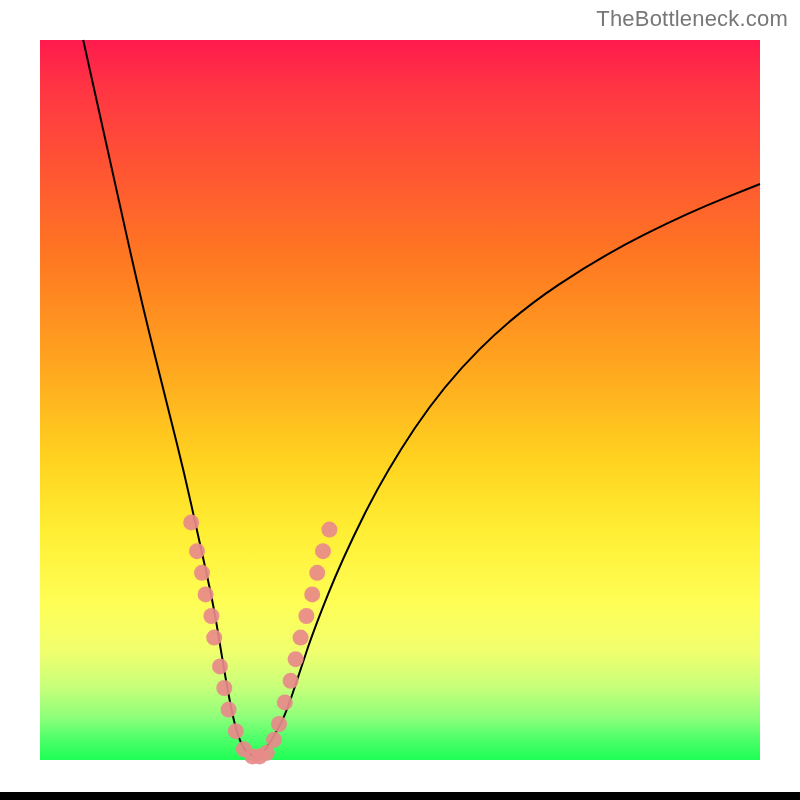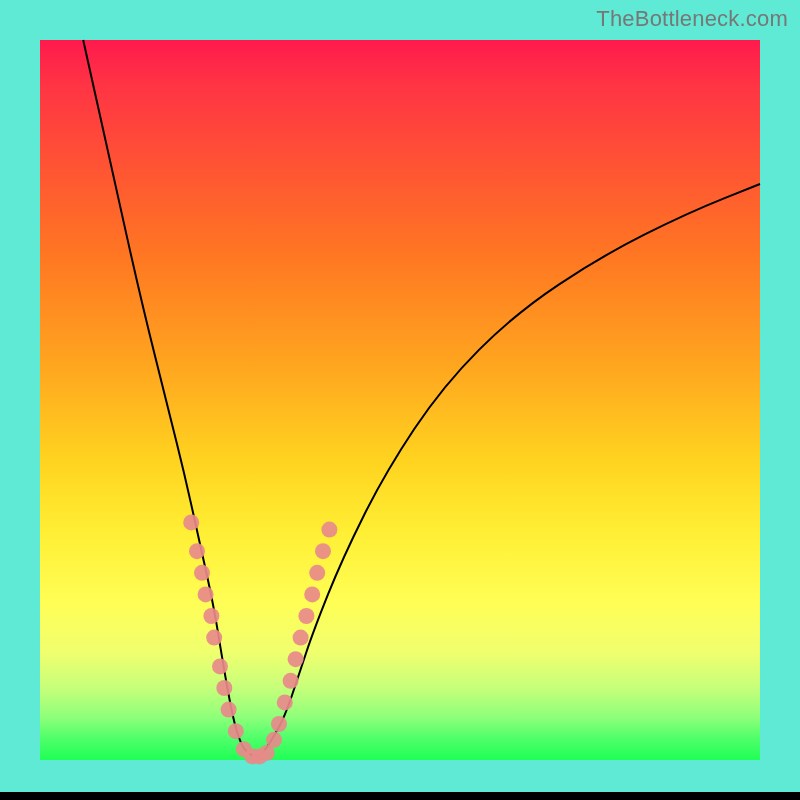--- a/index.html
+++ b/index.html
@@ -8,21 +8,21 @@
     width: 800px;
     height: 800px;
     overflow: hidden;
     background: #000;
     font-family: Arial, Helvetica, sans-serif;
   }
   .frame {
     position: relative;
     width: 800px;
     height: 792px;
-    background: #5eead4;
+    background: #ffffff;
   }
   .plot-area {
     position: absolute;
     left: 40px;
     top: 40px;
     width: 720px;
     height: 720px;
     background: linear-gradient(to bottom,
       #ff1a4d 0%,
       #ff3344 6%,

